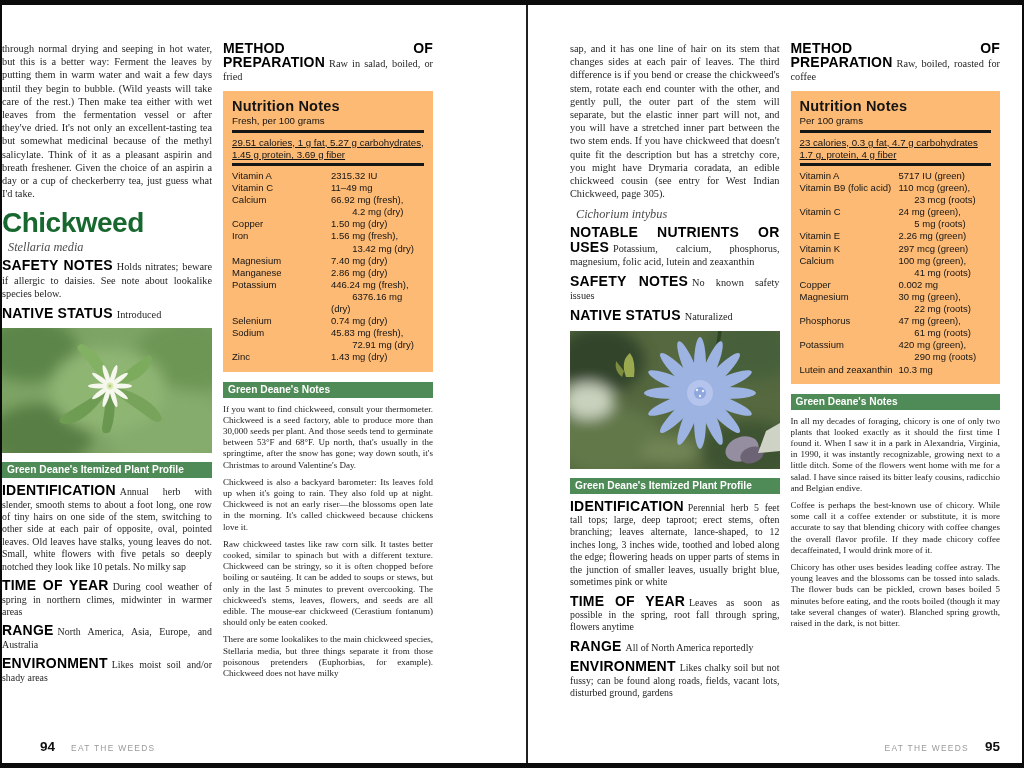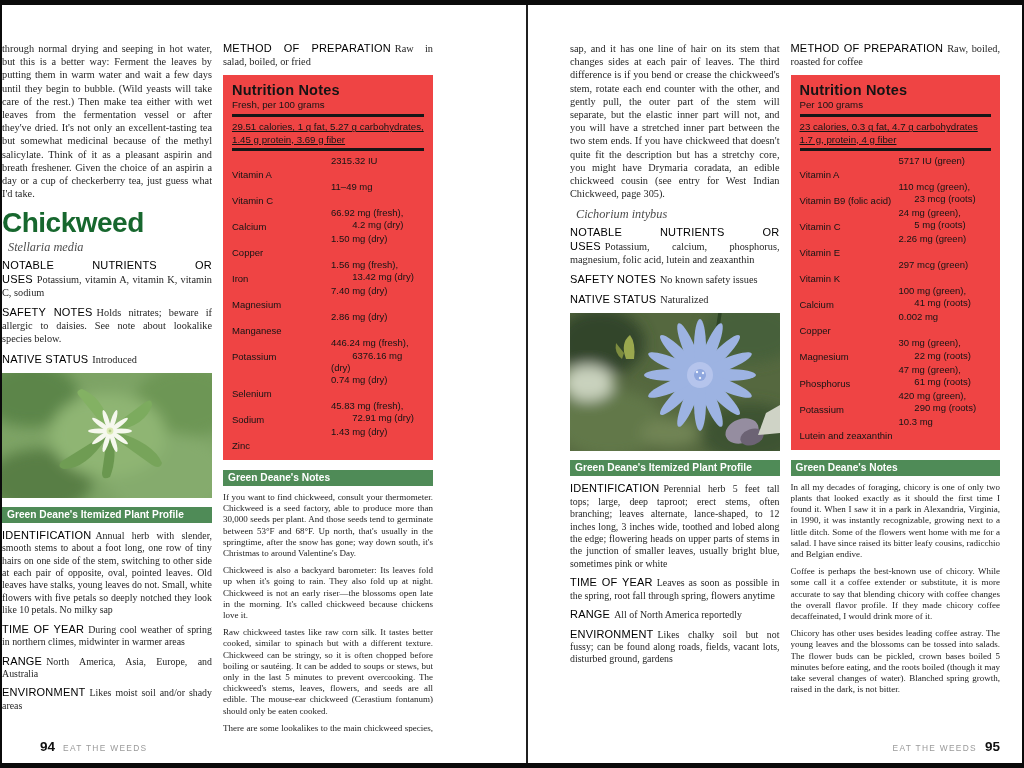--- a/index.html
+++ b/index.html
@@ -9,61 +9,60 @@
     border-top:5px solid #0b0b0b; border-bottom:5px solid #0b0b0b;
     border-left:2px solid #0b0b0b; border-right:2px solid #0b0b0b;
     overflow:hidden; display:flex; }
   .gutter { position:absolute; left:524px; top:0; bottom:0; width:2px; background:#202020; }
   .page { width:510px; height:100%; position:relative; padding-top:37px; }
   .page.l { padding-right:42px; }
   .page.r { padding-left:58px; padding-right:22px; }
   .cols { display:flex; gap:11px; }
   .col { width:210px; height:690px; overflow:hidden; }
   .body { font-size:10.3px; line-height:13.2px; text-align:justify; color:#1f1f1f; margin-bottom:7px; }
-  .lbl { font-family:"Liberation Sans", sans-serif; font-weight:normal; font-size:11px;
+  .lbl { font-family:"Liberation Sans", sans-serif; font-weight:bold; font-size:14px;
          letter-spacing:.2px; margin-right:4px; color:#000; }
   h1.entry { font-family:"Liberation Sans", sans-serif; font-weight:bold; font-size:28px;
          letter-spacing:-0.5px; color:#17672e; margin:5px 0 1px; }
   .latin { font-style:italic; font-size:12.3px; color:#4c4c4c; margin:0 0 4px 6px; }
   .photo { margin:4px 0 9px; line-height:0; }
   .photo svg { display:block; }
   .bar { background:#4f8b57; color:#fff; font-family:"Liberation Sans", sans-serif; font-weight:bold;
          font-size:10.2px; padding:2px 5px 3px; margin-bottom:6px; }
-  .nnbox { background:#ef4444; padding:7px 9px 8px; margin:4px 0 10px;
+  .nnbox { background:#fdba74; padding:7px 9px 8px; margin:4px 0 10px;
          font-family:"Liberation Sans", sans-serif; color:#141414; }
   .nnbox h2 { font-size:14.5px; font-weight:bold; letter-spacing:.2px; }
   .nnsub { font-size:9.7px; margin:1px 0 4px; }
   .nnrule { height:3px; background:#161616; margin:2px 0 4px; }
   .nnsum { font-size:9.7px; line-height:12.2px; white-space:pre-line; margin-bottom:2px;text-decoration:underline; }
   .nnrows { margin-top:2px; }
   .nnrow { display:flex; font-size:9.5px; line-height:12.1px; }
-  .nnname { width:99px; flex:none;margin-top:14px; }
+  .nnname { width:99px; flex:none; }
   .nnval { flex:1; white-space:pre-wrap; }
   .notes p { font-size:9px; line-height:11.2px; text-align:justify; color:#222; margin-bottom:6px; }
   .prof { font-size:9.9px; line-height:12.4px; text-align:justify; color:#1f1f1f; margin-bottom:6px; }
-  .pfoot { position:absolute; bottom:9px; display:flex; align-items:baseline; gap:8px; }
+  .pfoot { position:absolute; bottom:9px; display:flex; align-items:baseline; gap:16px; }
   .page.l .pfoot { left:38px; }
   .page.r .pfoot { right:22px; }
   .fnum { font-family:"Liberation Sans", sans-serif; font-weight:bold; font-size:13.5px; color:#101010; }
   .fbrand { font-family:"Liberation Sans", sans-serif; font-size:8.4px; letter-spacing:1.3px; color:#9a9a9a; }
 </style>
 </head>
 <body>
 
 <div class="spread">
   <div class="gutter"></div>
 
   <section class="page l">
     <div class="cols">
       <div class="col">
         <p class="body">through normal drying and seeping in hot water, but this is a better way: Ferment the leaves by putting them in warm water and wait a few days until they begin to bubble. (Wild yeasts will take care of the rest.) Then make tea either with wet leaves from the fermentation vessel or after they've dried. It's not only an excellent-tasting tea but somewhat medicinal because of the methyl salicylate. Think of it as a pleasant aspirin and breath freshener. Given the choice of an aspirin a day or a cup of checkerberry tea, just guess what I'd take.</p>
         <h1 class="entry">Chickweed</h1>
         <div class="latin">Stellaria media</div>
 
-        <p class="body"><span class="lbl">NOTABLE NUTRIENTS OR USES</span><span>Potassium, vitamin A, vitamin K, vitamin C, sodium</span></p>
         <p class="body"><span class="lbl">SAFETY NOTES</span><span>Holds nitrates; beware if allergic to daisies. See note about lookalike species below.</span></p>
         <p class="body"><span class="lbl">NATIVE STATUS</span><span>Introduced</span></p>
 
         <div class="photo">
           <svg width="210" height="125" viewBox="0 0 210 125" preserveAspectRatio="none" role="img">
             <defs>
                 <filter id="bl1" x="-30%" y="-30%" width="160%" height="160%">
                   <feGaussianBlur stdDeviation="7"></feGaussianBlur>
                 </filter>
               <g id="cwpetal">

